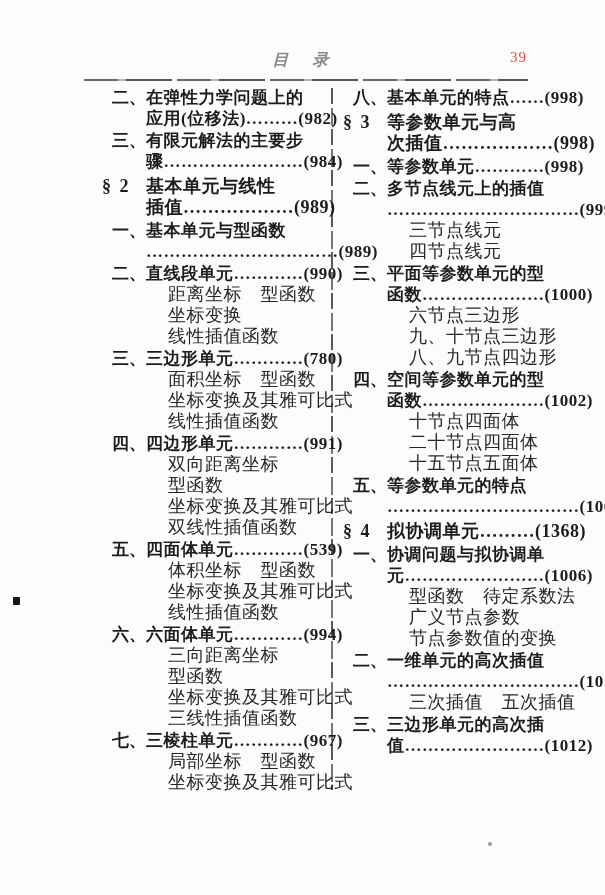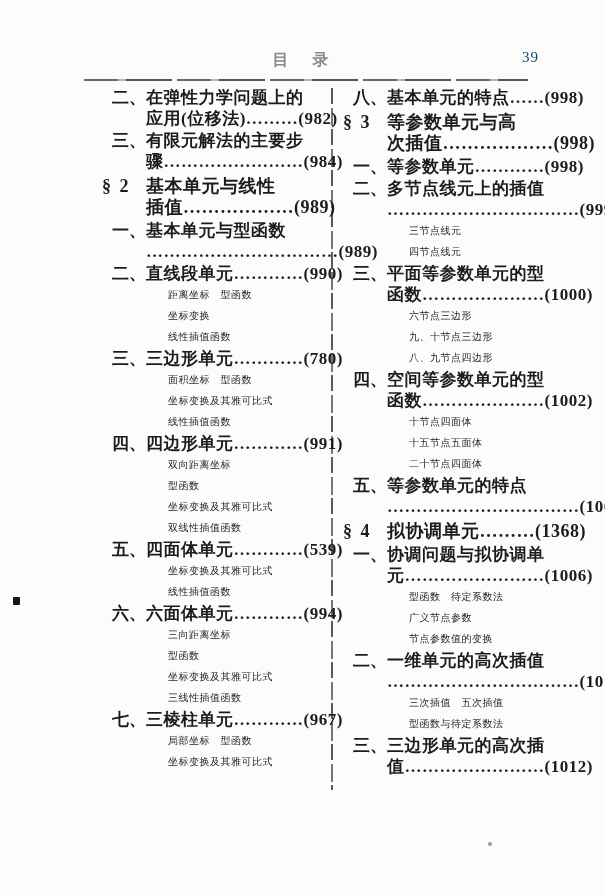--- a/index.html
+++ b/index.html
@@ -3,45 +3,45 @@
 <meta charset="utf-8">
 <style>
   html,body{margin:0;padding:0;}
   body{
     width:605px;height:895px;position:relative;overflow:hidden;
     background:#fcfcfa;color:#1c1c1c;
     font-family:"Liberation Serif","DejaVu Serif",serif;
   }
   .header-title{
     position:absolute;top:50px;left:0;width:605px;text-align:center;
-    font-size:16px;color:#8a8a8a;letter-spacing:4px;font-weight:bold;
+    font-size:16px;color:#8a8a8a;letter-spacing:4px;font-weight:bold;font-style:italic;
   }
   .page-num{
-    position:absolute;top:49px;left:522px;font-size:15px;color:#0c4a6e;
+    position:absolute;top:49px;left:510px;font-size:15px;color:#ef4444;
     letter-spacing:1px;
   }
   .header-rule{
     position:absolute;top:79px;left:84px;width:444px;height:2px;
     background:repeating-linear-gradient(90deg,#6a6a6a 0 34px,#b5b5b5 34px 42px,#555 42px 88px,transparent 88px 93px);
   }
   .col-divider{
     position:absolute;left:331px;top:88px;width:1.5px;height:702px;
     background:repeating-linear-gradient(#5a5a5a 0 16px,transparent 16px 20px,#777 20px 38px,transparent 38px 41px);
   }
   .col{position:absolute;top:87px;}
   .col-left{left:100px;width:228px;}
   .col-right{left:341px;width:240px;}
   .entry{display:flex;align-items:flex-start;padding-left:12px;margin-bottom:1px;}
   .entry.section{padding-left:2px;margin-top:4px;margin-bottom:2px;}
   .num{flex:none;width:34px;font-size:17px;font-weight:bold;line-height:21px;white-space:nowrap;}
   .entry.section .num{width:44px;font-size:18px;letter-spacing:2px;}
   .body{flex:1;min-width:0;}
   .ln{display:block;font-size:17px;font-weight:bold;line-height:21px;letter-spacing:0.5px;white-space:nowrap;}
   .entry.section .ln{font-size:18px;}
-  .sub{display:block;font-size:10px;font-weight:normal;line-height:21px;padding-left:22px;
+  .sub{display:block;font-size:18px;font-weight:normal;line-height:21px;padding-left:22px;
        letter-spacing:0.5px;color:#262626;white-space:nowrap;}
   .ink-speck{position:absolute;left:13px;top:597px;width:7px;height:8px;background:#151515;border-radius:1px;}
   .ink-dot{position:absolute;left:488px;top:842px;width:4px;height:4px;background:#9a9a9a;border-radius:50%;}
 </style>
 </head>
 <body>
 
 <div class="header-title">目　录</div>
 <div class="page-num">39</div>
 <div class="header-rule"></div>
@@ -109,20 +109,21 @@
       <span class="sub">型函数</span>
       <span class="sub">坐标变换及其雅可比式</span>
       <span class="sub">双线性插值函数</span>
     </span>
   </div>
 
   <div class="entry">
     <span class="num">五、</span>
     <span class="body">
       <span class="ln">四面体单元…………(539)</span>
+      <span class="sub">体积坐标　型函数</span>
       <span class="sub">坐标变换及其雅可比式</span>
       <span class="sub">线性插值函数</span>
     </span>
   </div>
 
   <div class="entry">
     <span class="num">六、</span>
     <span class="body">
       <span class="ln">六面体单元…………(994)</span>
       <span class="sub">三向距离坐标</span>
@@ -187,22 +188,22 @@
       <span class="sub">八、九节点四边形</span>
     </span>
   </div>
 
   <div class="entry">
     <span class="num">四、</span>
     <span class="body">
       <span class="ln">空间等参数单元的型</span>
       <span class="ln">函数…………………(1002)</span>
       <span class="sub">十节点四面体</span>
+      <span class="sub">二十节点四面体</span>
       <span class="sub">十五节点五面体</span>
-      <span class="sub">二十节点四面体</span>
     </span>
   </div>
 
   <div class="entry">
     <span class="num">五、</span>
     <span class="body">
       <span class="ln">等参数单元的特点</span>
       <span class="ln">……………………………(1004)</span>
     </span>
   </div>
@@ -224,21 +225,20 @@
       <span class="sub">节点参数值的变换</span>
     </span>
   </div>
 
   <div class="entry">
     <span class="num">二、</span>
     <span class="body">
       <span class="ln">一维单元的高次插值</span>
       <span class="ln">……………………………(1010)</span>
       <span class="sub">三次插值　五次插值</span>
-      <span class="sub">型函数与待定系数法</span>
     </span>
   </div>
 
   <div class="entry">
     <span class="num">三、</span>
     <span class="body">
       <span class="ln">三边形单元的高次插</span>
       <span class="ln">值……………………(1012)</span>
     </span>
   </div>

